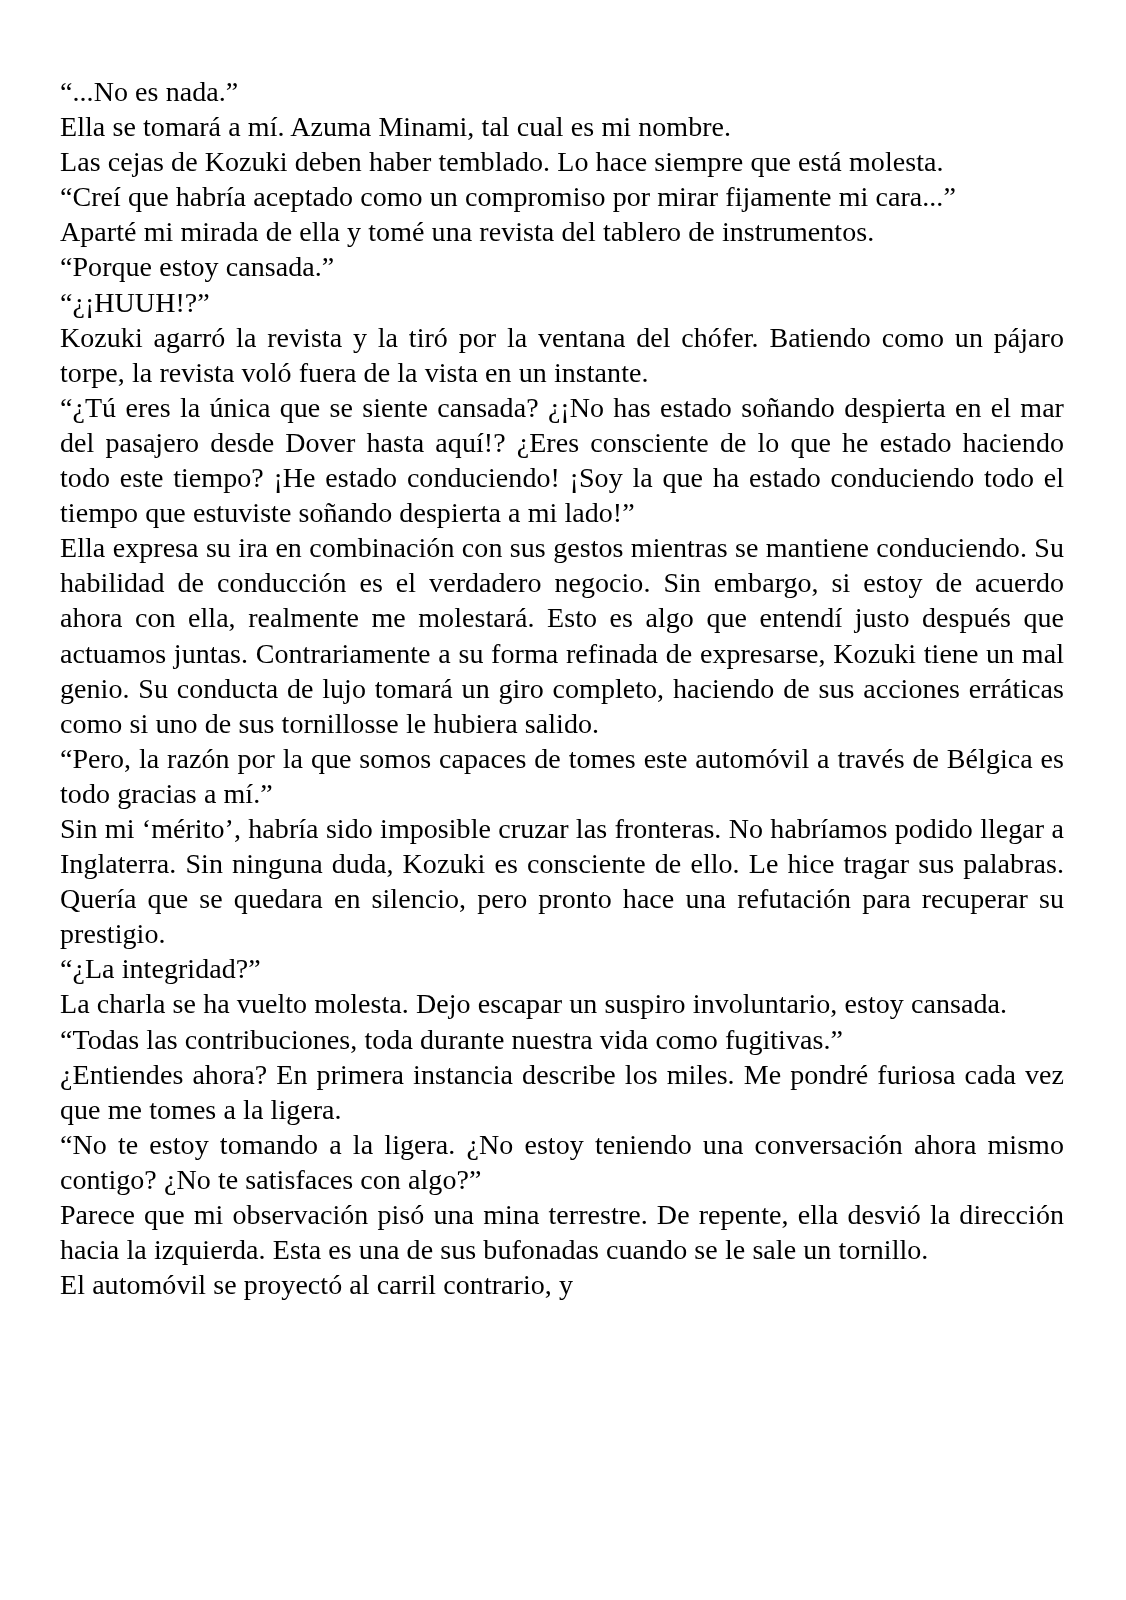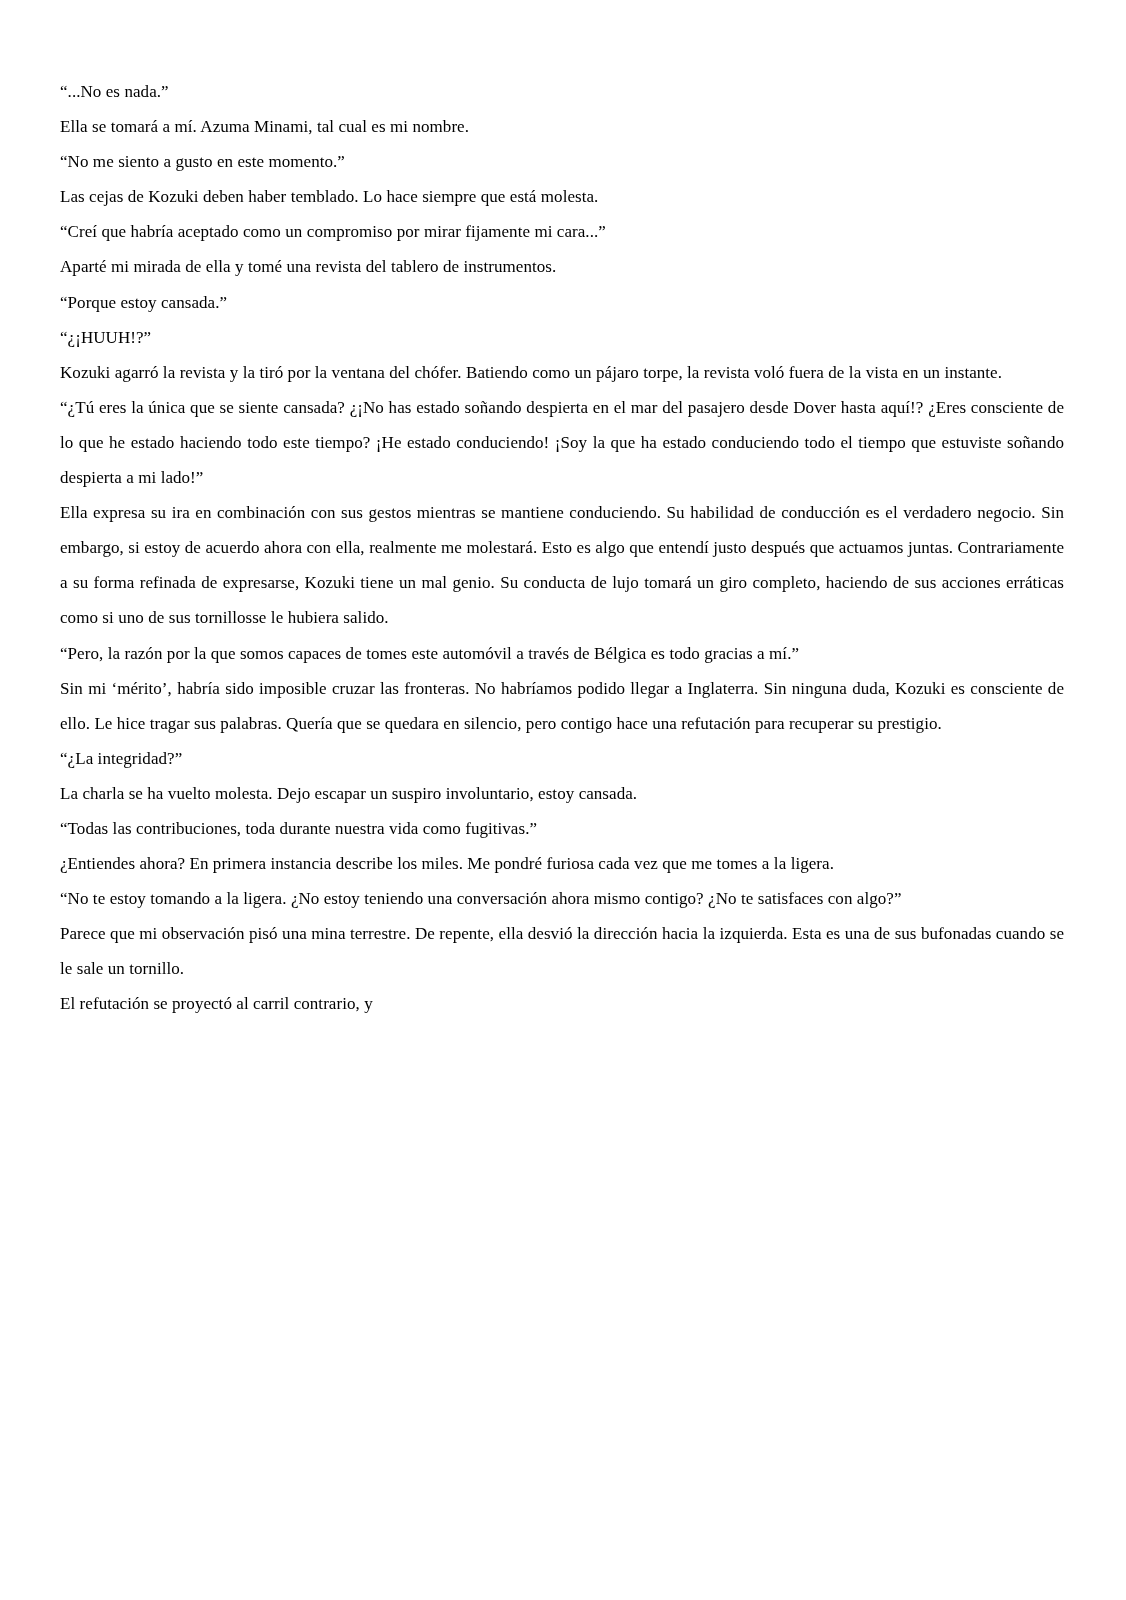--- a/index.html
+++ b/index.html
@@ -20,21 +20,21 @@
     box-sizing: border-box;
   }
   .text-column {
     position: absolute;
     left: 60px;
     top: 74px;
     width: 1004px;
   }
   .para {
     margin: 0;
-    font-size: 17px;
+    font-size: 28px;
     line-height: 35.1px;
     text-align: justify;
     text-justify: inter-word;
     -webkit-hyphens: none;
     hyphens: none;
     word-spacing: 0.1px;
     letter-spacing: 0.05px;
   }
   
   .para.single {
@@ -42,33 +42,32 @@
   }
 </style>
 </head>
 <body>
 
 <div class="page">
   <div class="text-column">
 
     <p class="para single">“...No es nada.”</p>
     <p class="para single">Ella se tomará a mí. Azuma Minami, tal cual es mi nombre.</p>
-    <p class="para single">“No me siento a gusto en este momento.”</p>
     <p class="para single">Las cejas de Kozuki deben haber temblado. Lo hace siempre que está molesta.</p>
     <p class="para single">“Creí que habría aceptado como un compromiso por mirar fijamente mi cara...”</p>
     <p class="para single">Aparté mi mirada de ella y tomé una revista del tablero de instrumentos.</p>
     <p class="para single">“Porque estoy cansada.”</p>
     <p class="para single">“¿¡HUUH!?”</p>
     <p class="para">Kozuki agarró la revista y la tiró por la ventana del chófer. Batiendo como un pájaro torpe, la revista voló fuera de la vista en un instante.</p>
     <p class="para">“¿Tú eres la única que se siente cansada? ¿¡No has estado soñando despierta en el mar del pasajero desde Dover hasta aquí!? ¿Eres consciente de lo que he estado haciendo todo este tiempo? ¡He estado conduciendo! ¡Soy la que ha estado conduciendo todo el tiempo que estuviste soñando despierta a mi lado!”</p>
     <p class="para">Ella expresa su ira en combinación con sus gestos mientras se mantiene conduciendo. Su habilidad de conducción es el verdadero negocio. Sin embargo, si estoy de acuerdo ahora con ella, realmente me molestará. Esto es algo que entendí justo después que actuamos juntas. Contrariamente a su forma refinada de expresarse, Kozuki tiene un mal genio. Su conducta de lujo tomará un giro completo, haciendo de sus acciones erráticas como si uno de sus tornillosse le hubiera salido.</p>
     <p class="para">“Pero, la razón por la que somos capaces de tomes este automóvil a través de Bélgica es todo gracias a mí.”</p>
-    <p class="para">Sin mi ‘mérito’, habría sido imposible cruzar las fronteras. No habríamos podido llegar a Inglaterra. Sin ninguna duda, Kozuki es consciente de ello. Le hice tragar sus palabras. Quería que se quedara en silencio, pero contigo hace una refutación para recuperar su prestigio.</p>
+    <p class="para">Sin mi ‘mérito’, habría sido imposible cruzar las fronteras. No habríamos podido llegar a Inglaterra. Sin ninguna duda, Kozuki es consciente de ello. Le hice tragar sus palabras. Quería que se quedara en silencio, pero pronto hace una refutación para recuperar su prestigio.</p>
     <p class="para single">“¿La integridad?”</p>
     <p class="para single">La charla se ha vuelto molesta. Dejo escapar un suspiro involuntario, estoy cansada.</p>
     <p class="para single">“Todas las contribuciones, toda durante nuestra vida como fugitivas.”</p>
     <p class="para">¿Entiendes ahora? En primera instancia describe los miles. Me pondré furiosa cada vez que me tomes a la ligera.</p>
     <p class="para">“No te estoy tomando a la ligera. ¿No estoy teniendo una conversación ahora mismo contigo? ¿No te satisfaces con algo?”</p>
     <p class="para">Parece que mi observación pisó una mina terrestre. De repente, ella desvió la dirección hacia la izquierda. Esta es una de sus bufonadas cuando se le sale un tornillo.</p>
-    <p class="para single">El refutación se proyectó al carril contrario, y</p>
+    <p class="para single">El automóvil se proyectó al carril contrario, y</p>
 
   </div>
 </div>
 
 </body></html>

